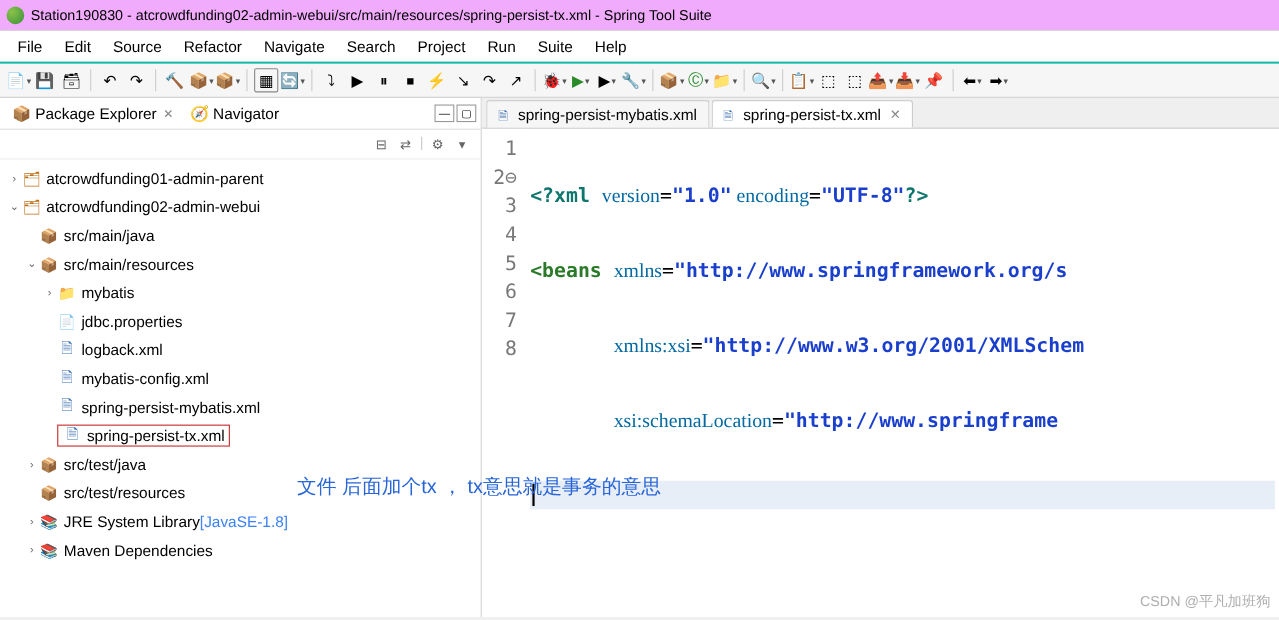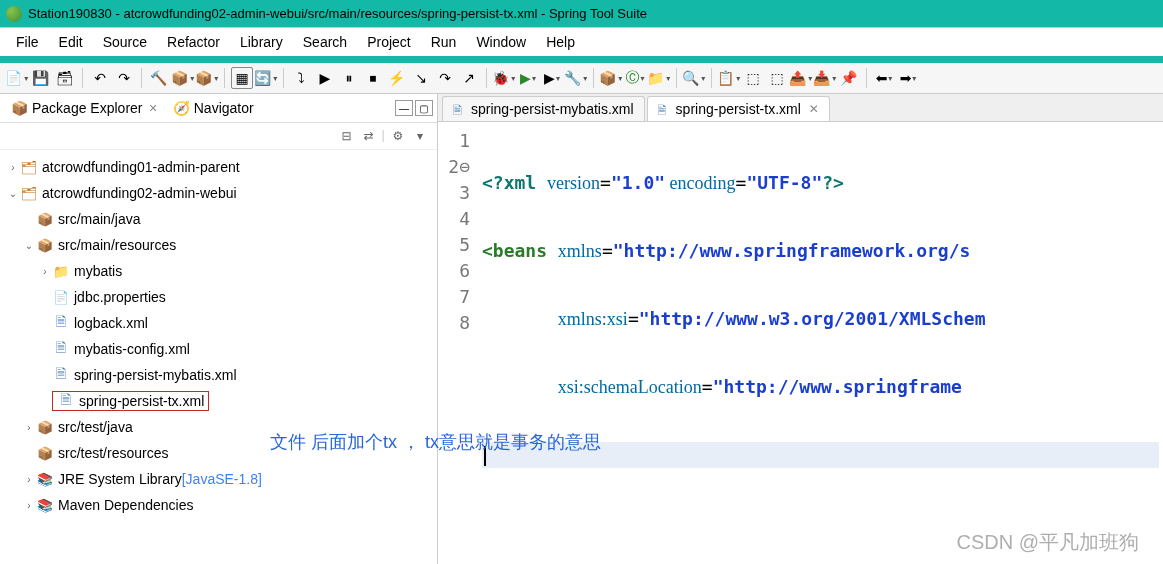--- a/index.html
+++ b/index.html
@@ -1,19 +1,19 @@
 <!DOCTYPE html>
 <html><head>
 <meta charset="utf-8">
 <style>
 * { box-sizing: border-box; margin: 0; padding: 0; }
 body { font-family: "Segoe UI", Tahoma, sans-serif; font-size: 13px; background: #f0f0f0; color: #000; overflow: hidden; width: 1163px; height: 564px; position: relative; }
-.titlebar { display: flex; align-items: center; height: 28px; padding: 2px 6px; background: #14b8a6; border-bottom: 1px solid #ccc; }
+.titlebar { display: flex; align-items: center; height: 28px; padding: 2px 6px; background: #f0abfc; border-bottom: 1px solid #ccc; }
 .titlebar .logo { width: 16px; height: 16px; border-radius: 50%; background: radial-gradient(circle at 30% 30%, #8bc34a, #388e3c); margin-right: 6px; }
-.menubar { display: flex; gap: 4px; padding: 4px 8px; background: #fff; border-bottom: 7px solid #14b8a6; font-size: 14px; }
+.menubar { display: flex; gap: 4px; padding: 4px 8px; background: #fff; border-bottom: 2px solid #14b8a6; font-size: 14px; }
 .menubar span { padding: 2px 8px; cursor: pointer; }
 .toolbar { display: flex; align-items: center; gap: 2px; padding: 4px 6px; background: #f6f6f6; border-bottom: 1px solid #ccc; flex-wrap: nowrap; overflow: hidden; }
 .tbtn { width: 22px; height: 22px; display: flex; align-items: center; justify-content: center; border: 1px solid transparent; border-radius: 2px; cursor: pointer; font-size: 14px; }
 .tsep { width: 1px; height: 20px; background: #ccc; margin: 0 4px; }
 .drop::after { content: "▾"; font-size: 8px; margin-left: 1px; color: #555; }
 .main { display: flex; height: calc(100% - 28px - 30px - 34px); }
 .left { width: 438px; border-right: 1px solid #ccc; background: #fff; display: flex; flex-direction: column; }
 .view-tabs { display: flex; align-items: center; padding: 2px 4px; border-bottom: 1px solid #ddd; }
 .vtab { display: flex; align-items: center; gap: 4px; padding: 4px 8px; cursor: pointer; font-size: 14px; }
 .vtab.active { background: #fff; }
@@ -38,41 +38,41 @@
 .etab .eclose { font-size: 12px; color: #888; margin-left: 4px; }
 .editor { flex: 1; display: flex; font-family: Consolas, monospace; font-size: 18px; overflow: hidden; position: relative; }
 .gutter { width: 40px; text-align: right; padding: 6px 8px 6px 4px; color: #787878; background: #fff; user-select: none; }
 .gutter div { height: 26px; line-height: 26px; }
 .code { flex: 1; padding: 6px 4px; white-space: pre; overflow: hidden; }
 .code div { height: 26px; line-height: 26px; }
 .cline { background: #e8eef8; position: relative; }
 .cursor { display: inline-block; width: 2px; height: 20px; background: #000; vertical-align: middle; margin-left: 2px; }
 .tag { color: #2a7a2a; font-weight: bold; } .attr { color: #0369a1; font-family: Liberation Serif, serif; } .str { color: #1a3fcc; font-weight: bold; } .pi { color: #0f766e; font-weight: bold; }
 .annotation { position: absolute; color: #2866d8; font-size: 18px; line-height: 28px; pointer-events: none; }
-.watermark { position: absolute; right: 24px; bottom: 8px; color: rgba(120,120,120,0.6); font-size: 20px; pointer-events: none; margin-left: 33px; }
+.watermark { position: absolute; right: 8px; bottom: 8px; color: rgba(120,120,120,0.6); font-size: 13px; pointer-events: none; margin-left: 33px; }
 .folder-ico { color: #c9a03a; } .pkg-ico { color: #c07018; } .xml-ico { color: #3a6fb0; } .jar-ico { color: #8a6d3b; }
 </style>
 </head>
 <body>
 
 <div class="titlebar">
   <span class="logo"></span>
   <span>Station190830 - atcrowdfunding02-admin-webui/src/main/resources/spring-persist-tx.xml - Spring Tool Suite</span>
 </div>
 
 <div class="menubar">
   <span>File</span>
   <span>Edit</span>
   <span>Source</span>
   <span>Refactor</span>
-  <span>Library</span>
+  <span>Navigate</span>
   <span>Search</span>
   <span>Project</span>
   <span>Run</span>
-  <span>Window</span>
+  <span>Suite</span>
   <span>Help</span>
 </div>
 
 <div class="toolbar">
   <span class="tbtn drop">📄</span>
   <span class="tbtn">💾</span>
   <span class="tbtn">🗃</span>
   <span class="tsep"></span>
   <span class="tbtn">↶</span>
   <span class="tbtn">↷</span>

